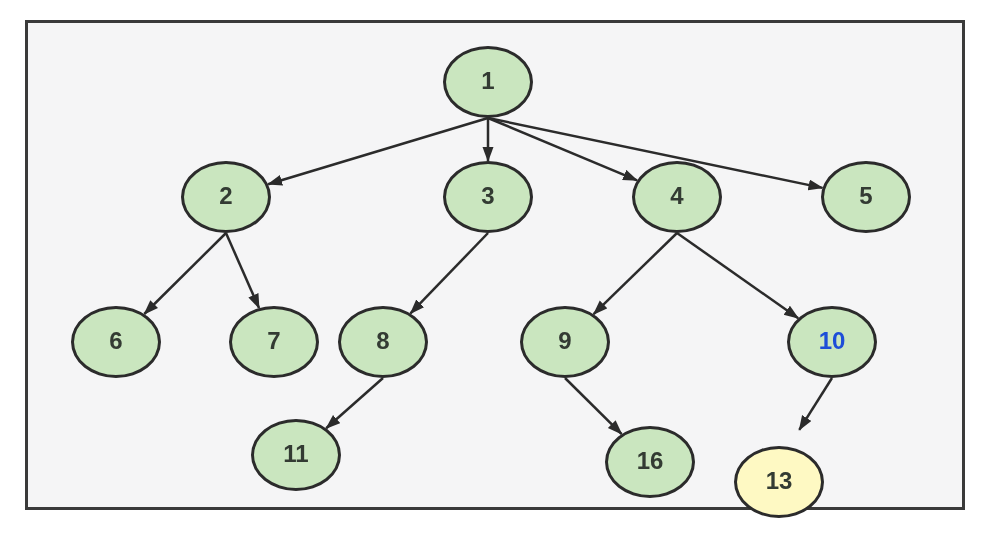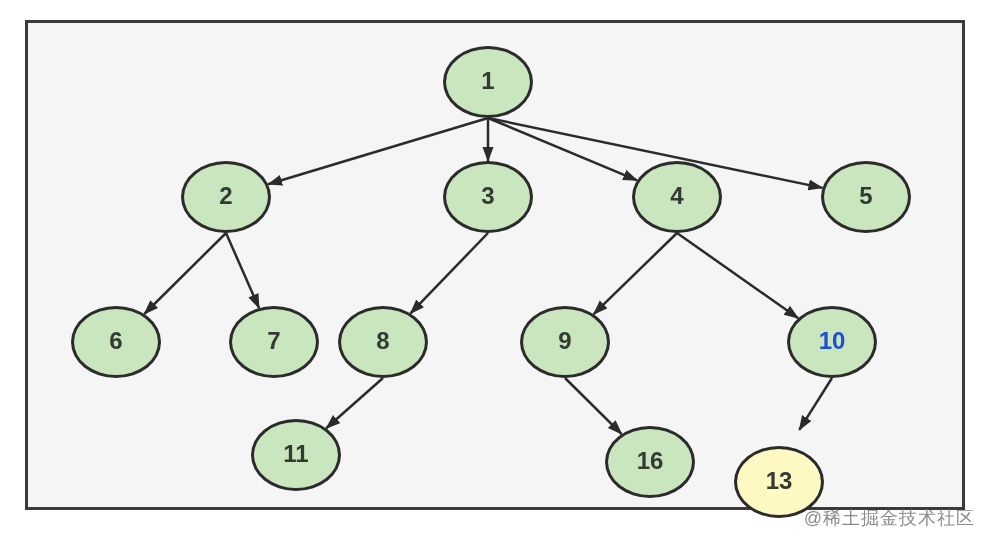--- a/index.html
+++ b/index.html
@@ -103,14 +103,13 @@
       <div class="node" style="left: 251px; top: 419px; background: rgb(202, 230, 191); border-color: rgb(43, 43, 43); color: rgb(51, 59, 51);">
         <span>11</span>
       </div>
       <div class="node" style="left: 605px; top: 426px; background: rgb(202, 230, 191); border-color: rgb(43, 43, 43); color: rgb(51, 59, 51);">
         <span>16</span>
       </div>
       <div class="node" style="left: 734px; top: 446px; background: #fef9c3; border-color: rgb(43, 43, 43); color: rgb(51, 59, 51);">
         <span>13</span>
       </div>
     </div>
-  <div class="watermark" style="color: rgb(140, 140, 140);">@稀土掘金技术社区</div>
 </div>
 
 </body></html>

